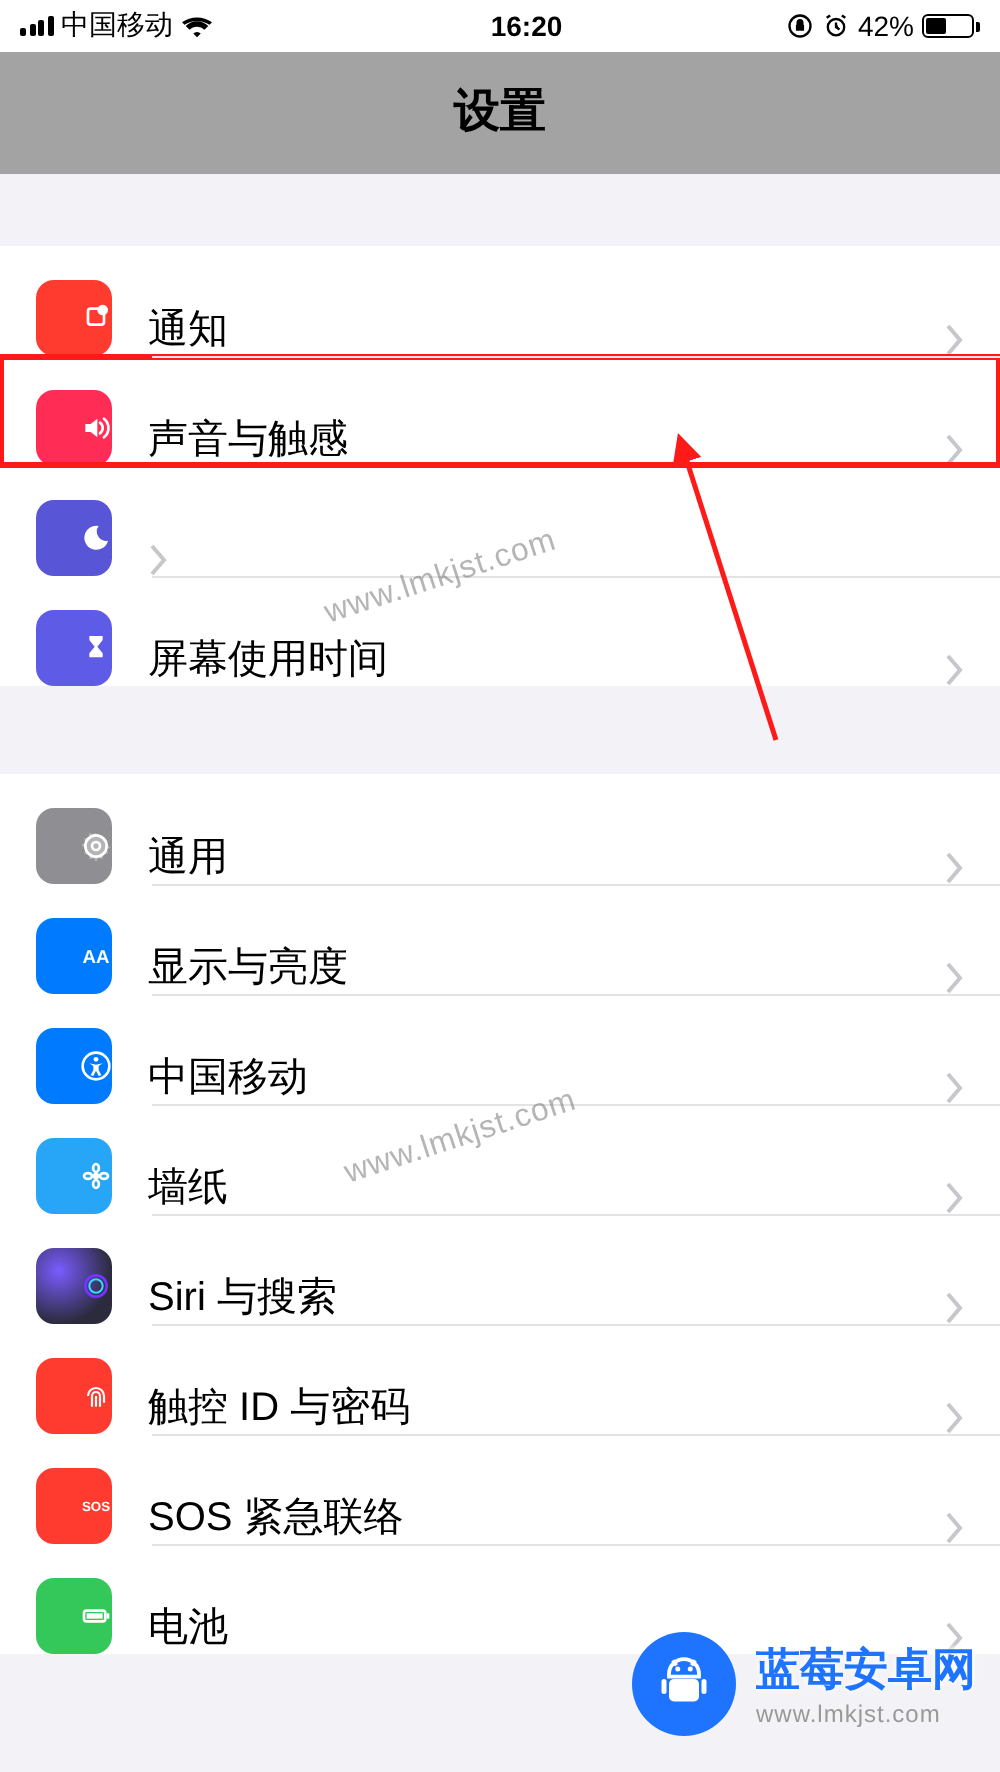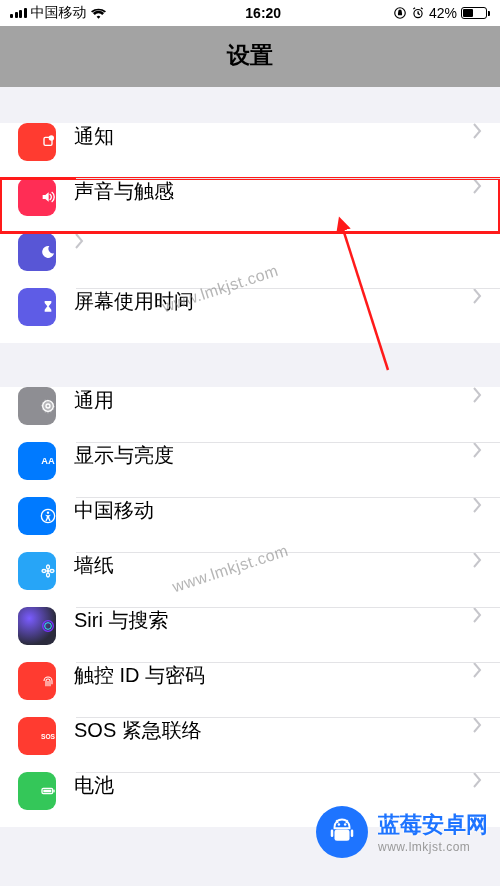--- a/index.html
+++ b/index.html
@@ -42,21 +42,21 @@
     font-weight: 700;
     padding: 14px 0 16px;
   }
 
   .gap { height: 36px; }
   .gap-sm { height: 44px; }
 
   .group { background: #fff; }
   .cell {
     display: flex;
-    align-items: flex-start;
+    align-items: flex-end;
     height: 55px;
     padding: 0 18px;
     position: relative;
   }
   .cell + .cell::before {
     content: "";
     position: absolute;
     left: 76px; right: 0; top: 0;
     height: 1px;
     background: #e3e3e6;
@@ -103,21 +103,21 @@
     letter-spacing: 0.5px;
     pointer-events: none;
     z-index: 60;
   }
   .wm1 { top: 280px; left: 160px; transform: rotate(-18deg); }
   .wm2 { top: 560px; left: 170px; transform: rotate(-18deg); }
 
   
   .badge {
     position: absolute;
-    right: 12px; bottom: 28px;
+    right: 12px; bottom: 18px;
     display: flex; align-items: center; gap: 10px;
     z-index: 70;
   }
   .badge-logo {
     width: 52px; height: 52px; border-radius: 50%;
     background: #1e74ff;
     display:flex; align-items:center; justify-content:center;
   }
   .badge-logo svg { width:30px; height:30px; }
   .badge-txt { font-size: 22px; font-weight: 600; color:#1e74ff; text-shadow:0 0 3px #fff,0 0 3px #fff; }

